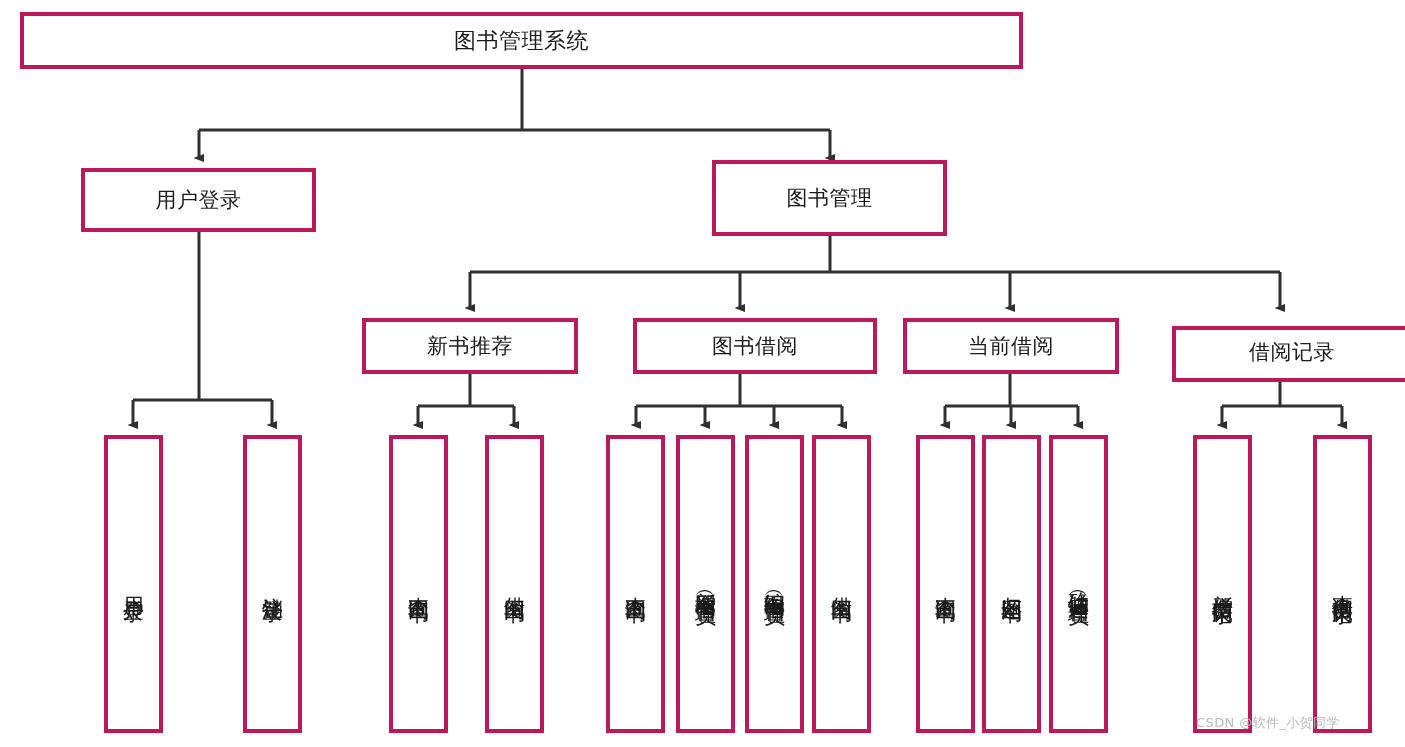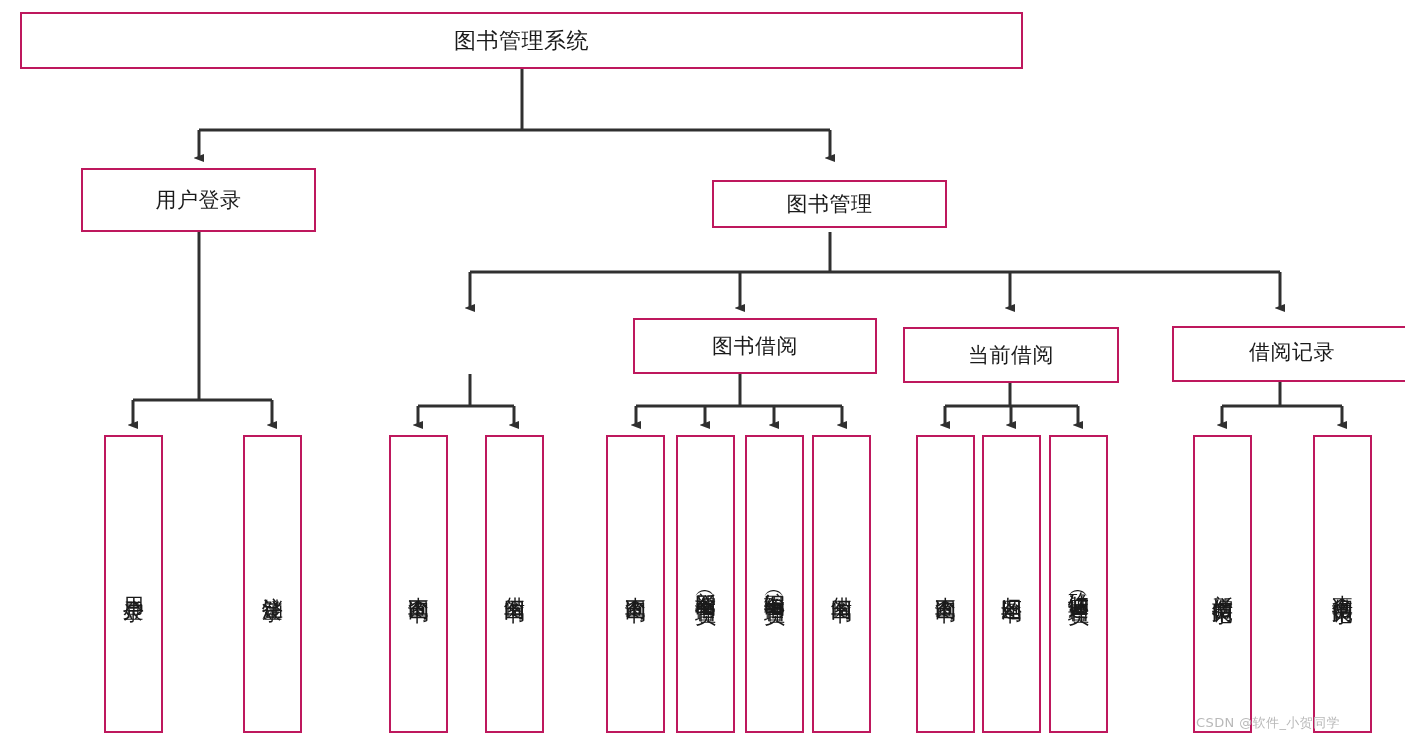--- a/index.html
+++ b/index.html
@@ -21,21 +21,21 @@
   #diagram-svg {
     position: absolute;
     left: 0;
     top: 0;
     width: 1405px;
     height: 747px;
   }
   .node {
     position: absolute;
     box-sizing: border-box;
-    border: 2px solid #be185d;
+    border: 4px solid #be185d;
     background: #ffffff;
     display: flex;
     align-items: center;
     justify-content: center;
     color: #1a1a1a;
   }
   .node-label {
     text-align: center;
     line-height: 1.18;
     letter-spacing: 0.5px;
@@ -122,28 +122,31 @@
     </g>
   </svg>
 
   <div class="node horizontal root" style="left:20px; top:12px; width:1003px; height:57px;">
     <span class="node-label">图书管理系统</span>
   </div>
 
   <div class="node horizontal" style="left:81px; top:168px; width:235px; height:64px;">
     <span class="node-label">用户登录</span>
   </div>
-  <div class="node horizontal" style="left:712px; top:180px; width:235px; height:48px;">
+  <div class="node horizontal" style="left:712px; top:160px; width:235px; height:76px;">
     <span class="node-label">图书管理</span>
   </div>
 
+  <div class="node horizontal" style="left:362px; top:318px; width:216px; height:56px;">
+    <span class="node-label">新书推荐</span>
+  </div>
   <div class="node horizontal" style="left:633px; top:318px; width:244px; height:56px;">
     <span class="node-label">图书借阅</span>
   </div>
-  <div class="node horizontal" style="left:903px; top:318px; width:216px; height:56px;margin-top:9px;">
+  <div class="node horizontal" style="left:903px; top:318px; width:216px; height:56px;">
     <span class="node-label">当前借阅</span>
   </div>
   <div class="node horizontal" style="left:1172px; top:326px; width:240px; height:56px;font-family:Liberation Mono, monospace;">
     <span class="node-label">借阅记录</span>
   </div>
 
   <div class="node vertical" style="left:104px; top:435px; width:59px; height:298px;">
     <span class="node-label">用户登录</span>
   </div>
   <div class="node vertical" style="left:243px; top:435px; width:59px; height:298px;">

